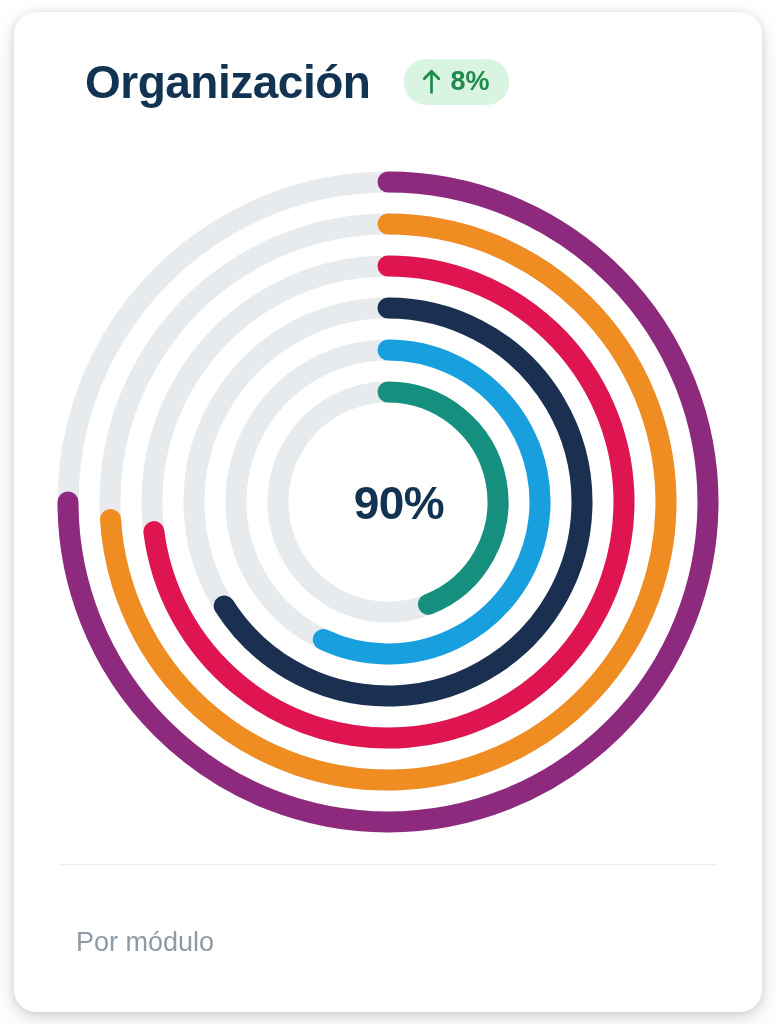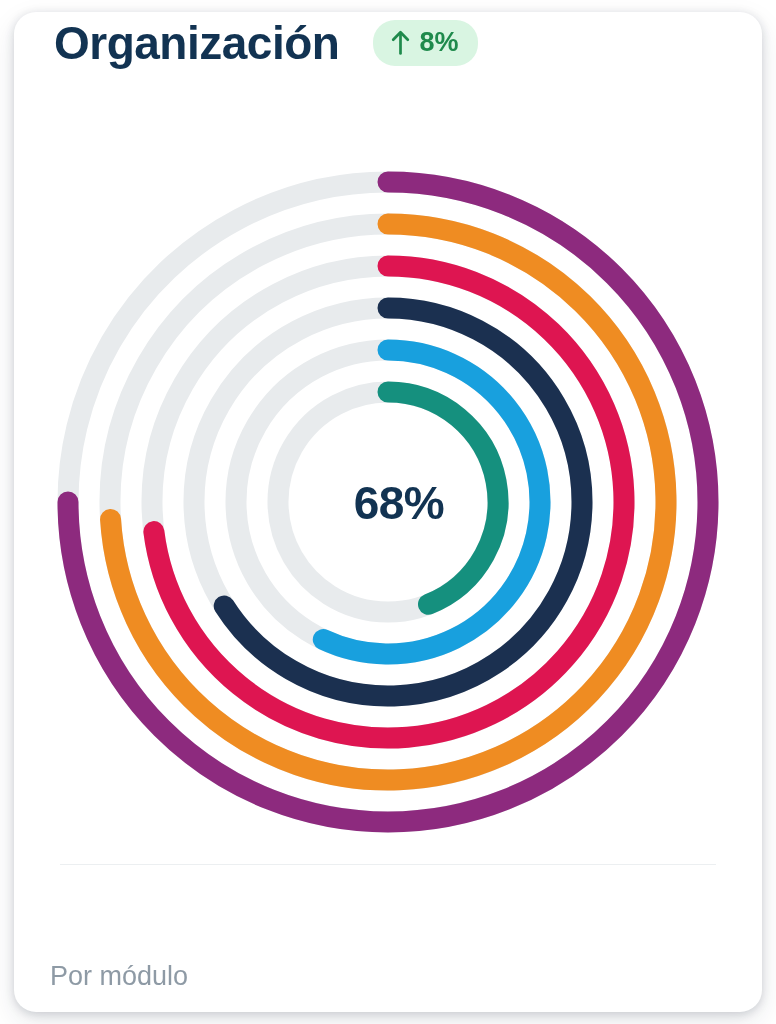--- a/index.html
+++ b/index.html
@@ -30,25 +30,26 @@
     background: #ffffff;
     border-radius: 22px;
     box-shadow: 0 2px 10px rgba(28,40,60,0.18),
                 0 10px 28px rgba(28,40,60,0.10);
     overflow: hidden;
   }
 
   
   .card-header {
     position: absolute;
-    left: 0; top: 8px;
+    left: 0; top: 0;
     width: 100%;
     height: 140px;
     display: flex;
-    padding-left: 40px;
+    align-items: center;
+    padding-left: 71px;
   }
 
   .title {
     font-size: 46px;
     font-weight: bold;
     color: #123352;
     letter-spacing: -0.5px;
     line-height: 1;
     white-space: nowrap;
   }
@@ -128,22 +129,22 @@
     background: #eceff1;
   }
 
   .card-footer {
     position: absolute;
     left: 0;
     top: 880px;
     width: 100%;
     height: 100px;
     display: flex;
-    align-items: flex-end;
-    padding-left: 36px;
+    align-items: center;
+    padding-left: 62px;
   }
 
   .footer-left {
     font-size: 27px;
     color: #8e9aa5;
     white-space: nowrap;
   }
 
   .footer-right {
     margin-left: 52px;
@@ -182,21 +183,21 @@
             <path d="M 350 114 A 236 236 0 1 1 115.86093048978324 379.57864312117584" fill="none" stroke="#de1551" stroke-width="21" stroke-linecap="round"></path>
             <path d="M 350 156 A 194 194 0 1 1 349.9966140612513 156.0000000295479" fill="none" stroke="#e8ebed" stroke-width="21" stroke-linecap="round"></path>
             <path d="M 350 156 A 194 194 0 1 1 186.20038245260903 453.95039822592526" fill="none" stroke="#1b3050" stroke-width="21" stroke-linecap="round"></path>
             <path d="M 350 198 A 152 152 0 1 1 349.99734709953714 198.00000002315093" fill="none" stroke="#e8ebed" stroke-width="21" stroke-linecap="round"></path>
             <path d="M 350 198 A 152 152 0 1 1 285.281547682109 487.533711974835" fill="none" stroke="#18a0de" stroke-width="21" stroke-linecap="round"></path>
             <path d="M 350 240 A 110 110 0 1 1 349.9980801378229 240.00000001675397" fill="none" stroke="#e8ebed" stroke-width="21" stroke-linecap="round"></path>
             <path d="M 350 240 A 110 110 0 0 1 390.49370079531457 452.27541344770765" fill="none" stroke="#15907e" stroke-width="21" stroke-linecap="round"></path>
           </g>
       </svg>
       <div class="center-value">
-        <span>68%</span>
+        <span>90%</span>
       </div>
     </div>
 
     <div class="divider"></div>
 
     <div class="card-footer">
       <div class="footer-left">Por módulo</div>
     </div>
 
   </div>

